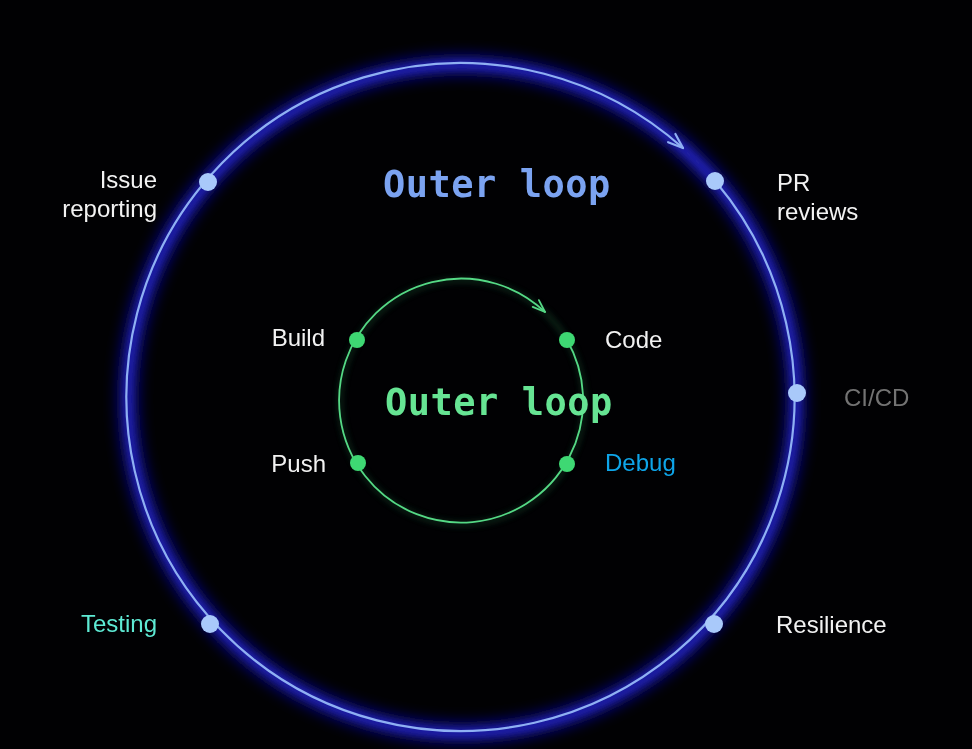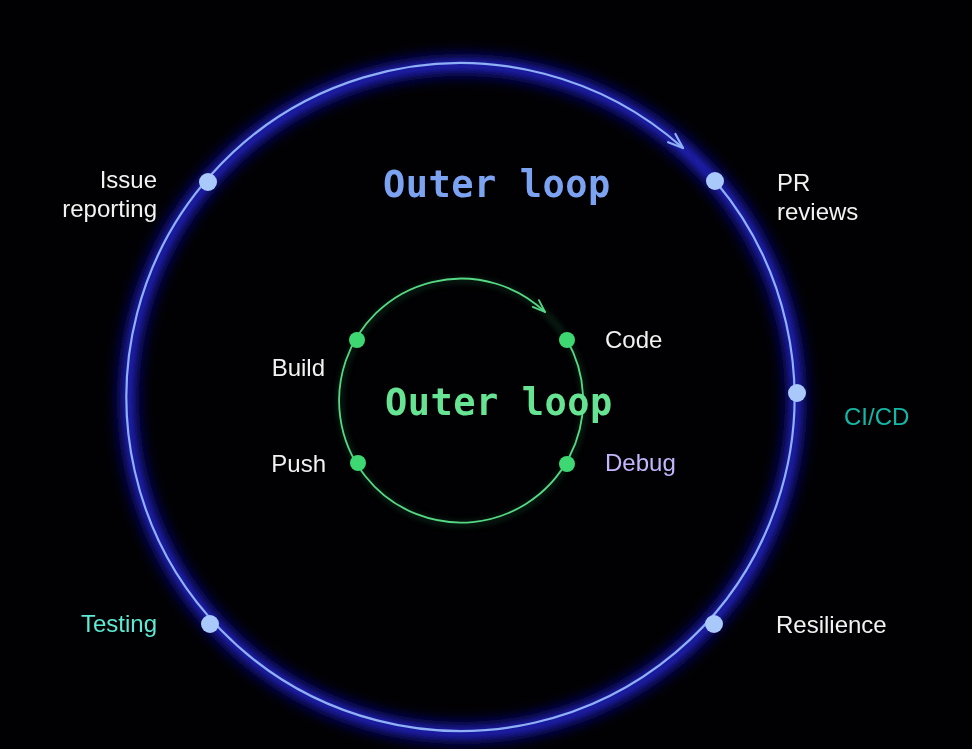--- a/index.html
+++ b/index.html
@@ -61,22 +61,22 @@
     <circle cx="358" cy="463" r="8" fill="#3ed873"></circle>
   </svg>
 
   <div class="loop-title" style="left: 383px; top: 163px; color: rgb(123, 163, 241);">Outer loop</div>
   <div class="loop-title" style="left: 385px; top: 381px; color: rgb(102, 228, 147);">Outer loop</div>
 
   <div class="stage right" style="right: 815px; top: 166px; color: rgb(242, 242, 242);">Issue
 reporting</div>
   <div class="stage" style="left: 777px; top: 169px; color: rgb(242, 242, 242);">PR
 reviews</div>
-  <div class="stage" style="left: 844px; top: 384px; color: #14b8a6; margin-top: 19px;">CI/CD</div>
+  <div class="stage" style="left: 844px; top: 384px; color: #737373;">CI/CD</div>
   <div class="stage" style="left: 776px; top: 611px; color: rgb(242, 242, 242);">Resilience</div>
   <div class="stage right" style="right: 815px; top: 610px; color: #5eead4;">Testing</div>
 
-  <div class="stage right" style="right: 647px; top: 324px; color: rgb(242, 242, 242); margin-top: 30px;">Build</div>
+  <div class="stage right" style="right: 647px; top: 324px; color: rgb(242, 242, 242);">Build</div>
   <div class="stage" style="left: 605px; top: 326px; color: rgb(242, 242, 242);">Code</div>
-  <div class="stage" style="left: 605px; top: 449px; color: #c4b5fd;">Debug</div>
+  <div class="stage" style="left: 605px; top: 449px; color: #0ea5e9;">Debug</div>
   <div class="stage right" style="right: 646px; top: 450px; color: rgb(242, 242, 242);">Push</div>
 
 </div>
 
 </body></html>

